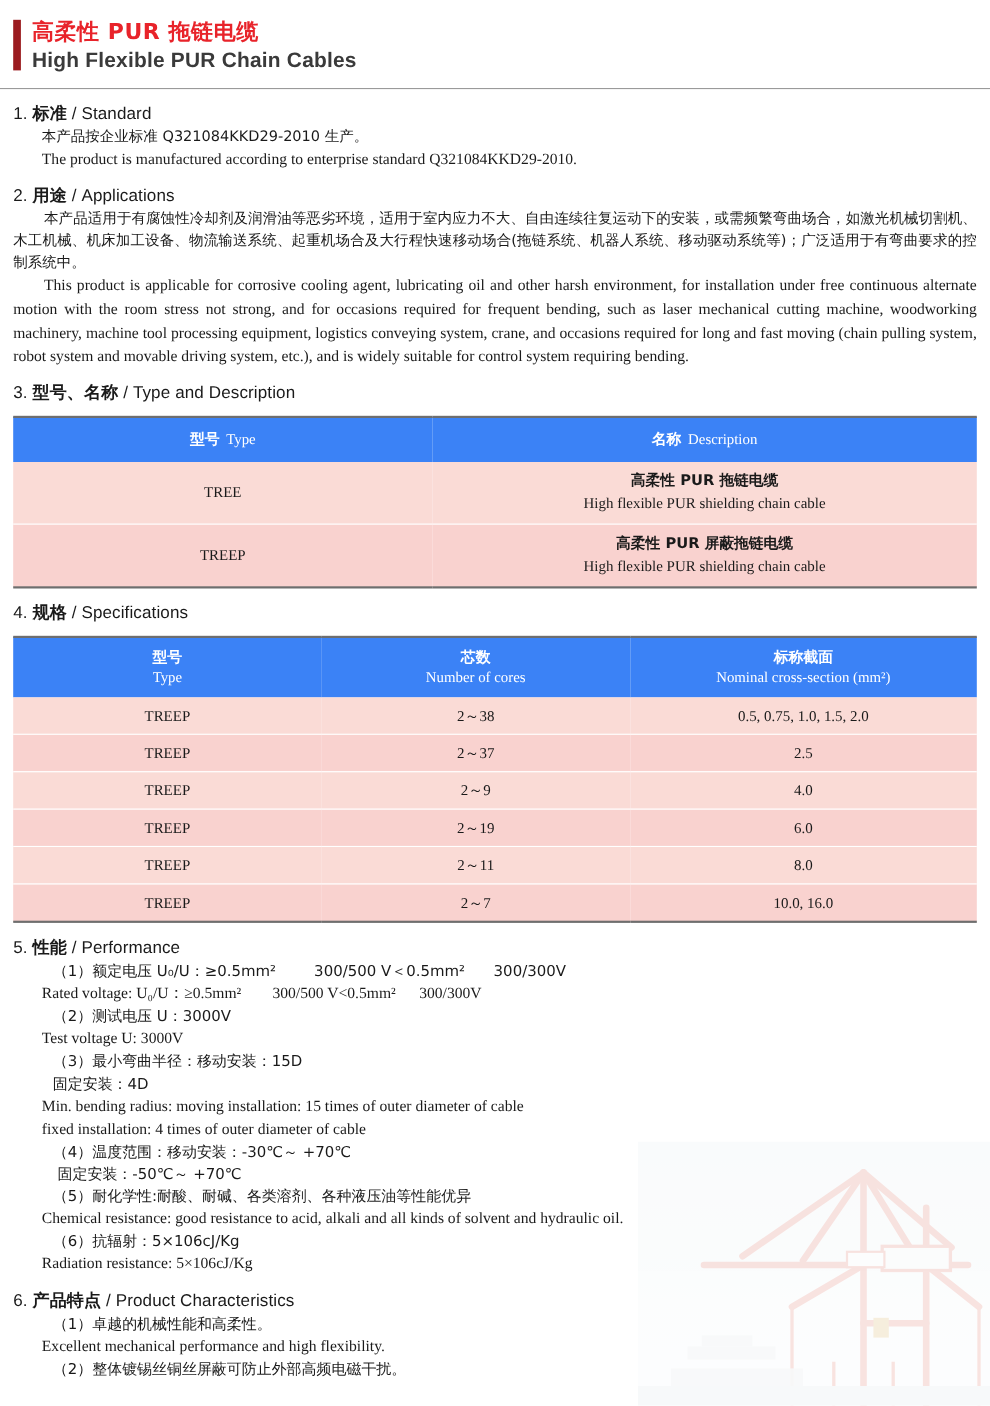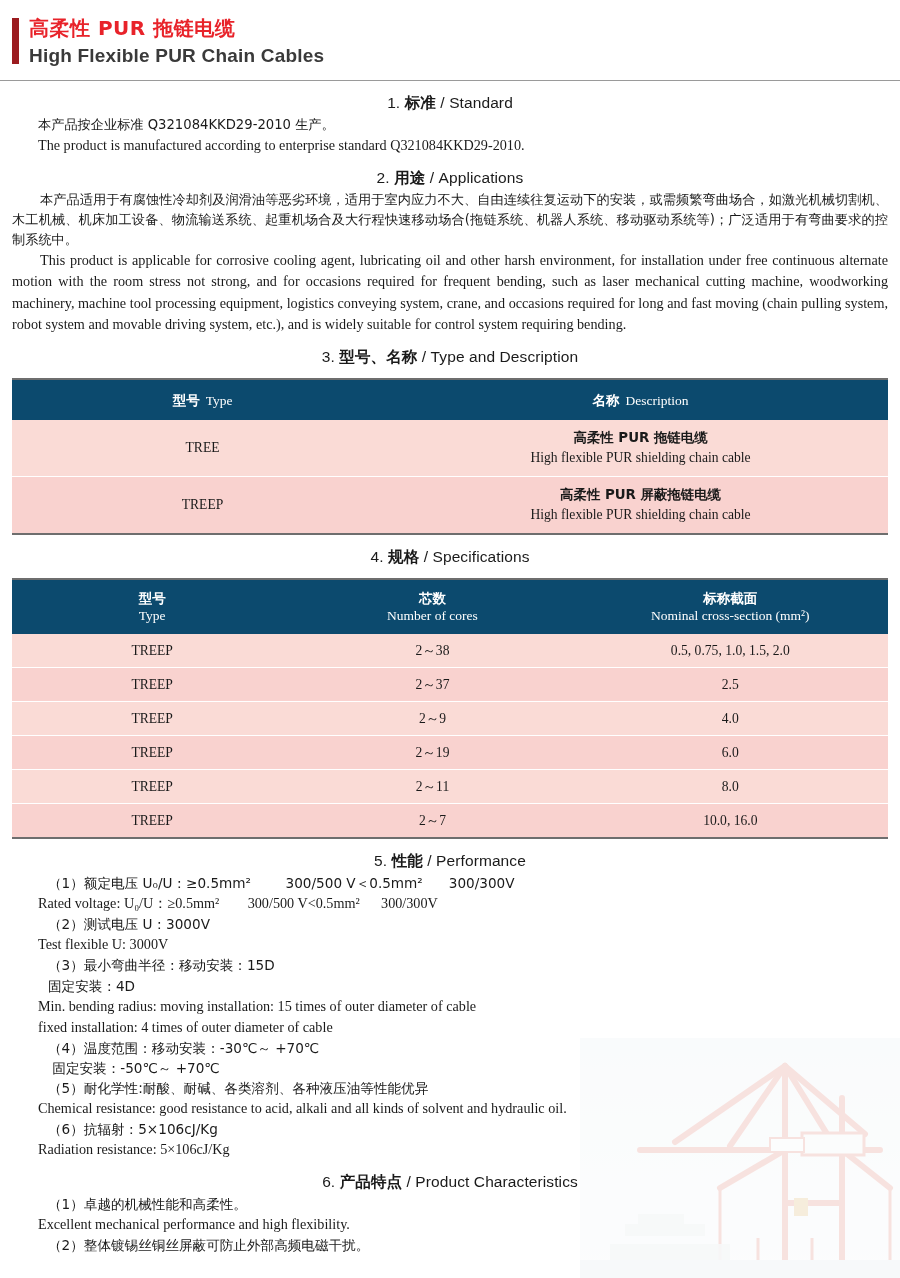--- a/index.html
+++ b/index.html
@@ -83,21 +83,20 @@
     height: 1px;
     background: #9a9a9a;
   }
 
   
   .section-head {
     font-size: 15.5px;
     margin: 12px 0 1px 0;
     color: #1a1a1a;
     letter-spacing: 0.1px;
-    text-align: center;
   }
   .section-head .num { font-weight: normal; }
   .section-head .cn {
     font-weight: bold;
     font-family: "DejaVu Sans", "Liberation Sans", sans-serif;
   }
   .section-head .sep { font-weight: normal; }
   .section-head .en { font-weight: normal; }
 
   
@@ -121,21 +120,21 @@
   
   table {
     width: 876px;
     border-collapse: collapse;
     margin: 10px 0 0 0;
     table-layout: fixed;
   }
   table.t-top { border-top: 2px solid #6e6e6e; }
   table.t-bot { border-bottom: 2px solid #6e6e6e; }
   thead th {
-    background: #0c4a6e;
+    background: #3b82f6;
     color: #ffffff;
     font-weight: normal;
     padding: 9px 4px;
     text-align: center;
     vertical-align: middle;
     line-height: 1.35;
   }
   thead th .h-cn {
     font-family: "DejaVu Sans", "Liberation Sans", sans-serif;
     font-size: 13.5px;
@@ -350,21 +349,21 @@
   </table>
 
   <div class="section-head">
     <span class="num">5.</span>
     <span class="cn">性能</span><span class="sep"> / </span><span class="en">Performance</span>
   </div>
   <div class="list">
     <div class="li-cn row-ind">（1）额定电压 U₀/U：≥0.5mm²        300/500 V＜0.5mm²      300/300V</div>
     <div class="li-en row-ind2">Rated voltage: U₀/U：≥0.5mm²        300/500 V&lt;0.5mm²      300/300V</div>
     <div class="li-cn row-ind">（2）测试电压 U：3000V</div>
-    <div class="li-en row-ind2">Test flexible U: 3000V</div>
+    <div class="li-en row-ind2">Test voltage U: 3000V</div>
     <div class="li-cn row-ind">（3）最小弯曲半径：移动安装：15D
 固定安装：4D</div>
     <div class="li-en row-ind2">Min. bending radius: moving installation: 15 times of outer diameter of cable
 fixed installation: 4 times of outer diameter of cable</div>
     <div class="li-cn row-ind">（4）温度范围：移动安装：-30℃～ +70℃
  固定安装：-50℃～ +70℃</div>
     <div class="li-cn row-ind">（5）耐化学性:耐酸、耐碱、各类溶剂、各种液压油等性能优异</div>
     <div class="li-en row-ind2">Chemical resistance: good resistance to acid, alkali and all kinds of solvent and hydraulic oil.</div>
     <div class="li-cn row-ind">（6）抗辐射：5×106cJ/Kg</div>
     <div class="li-en row-ind2">Radiation resistance: 5×106cJ/Kg</div>

